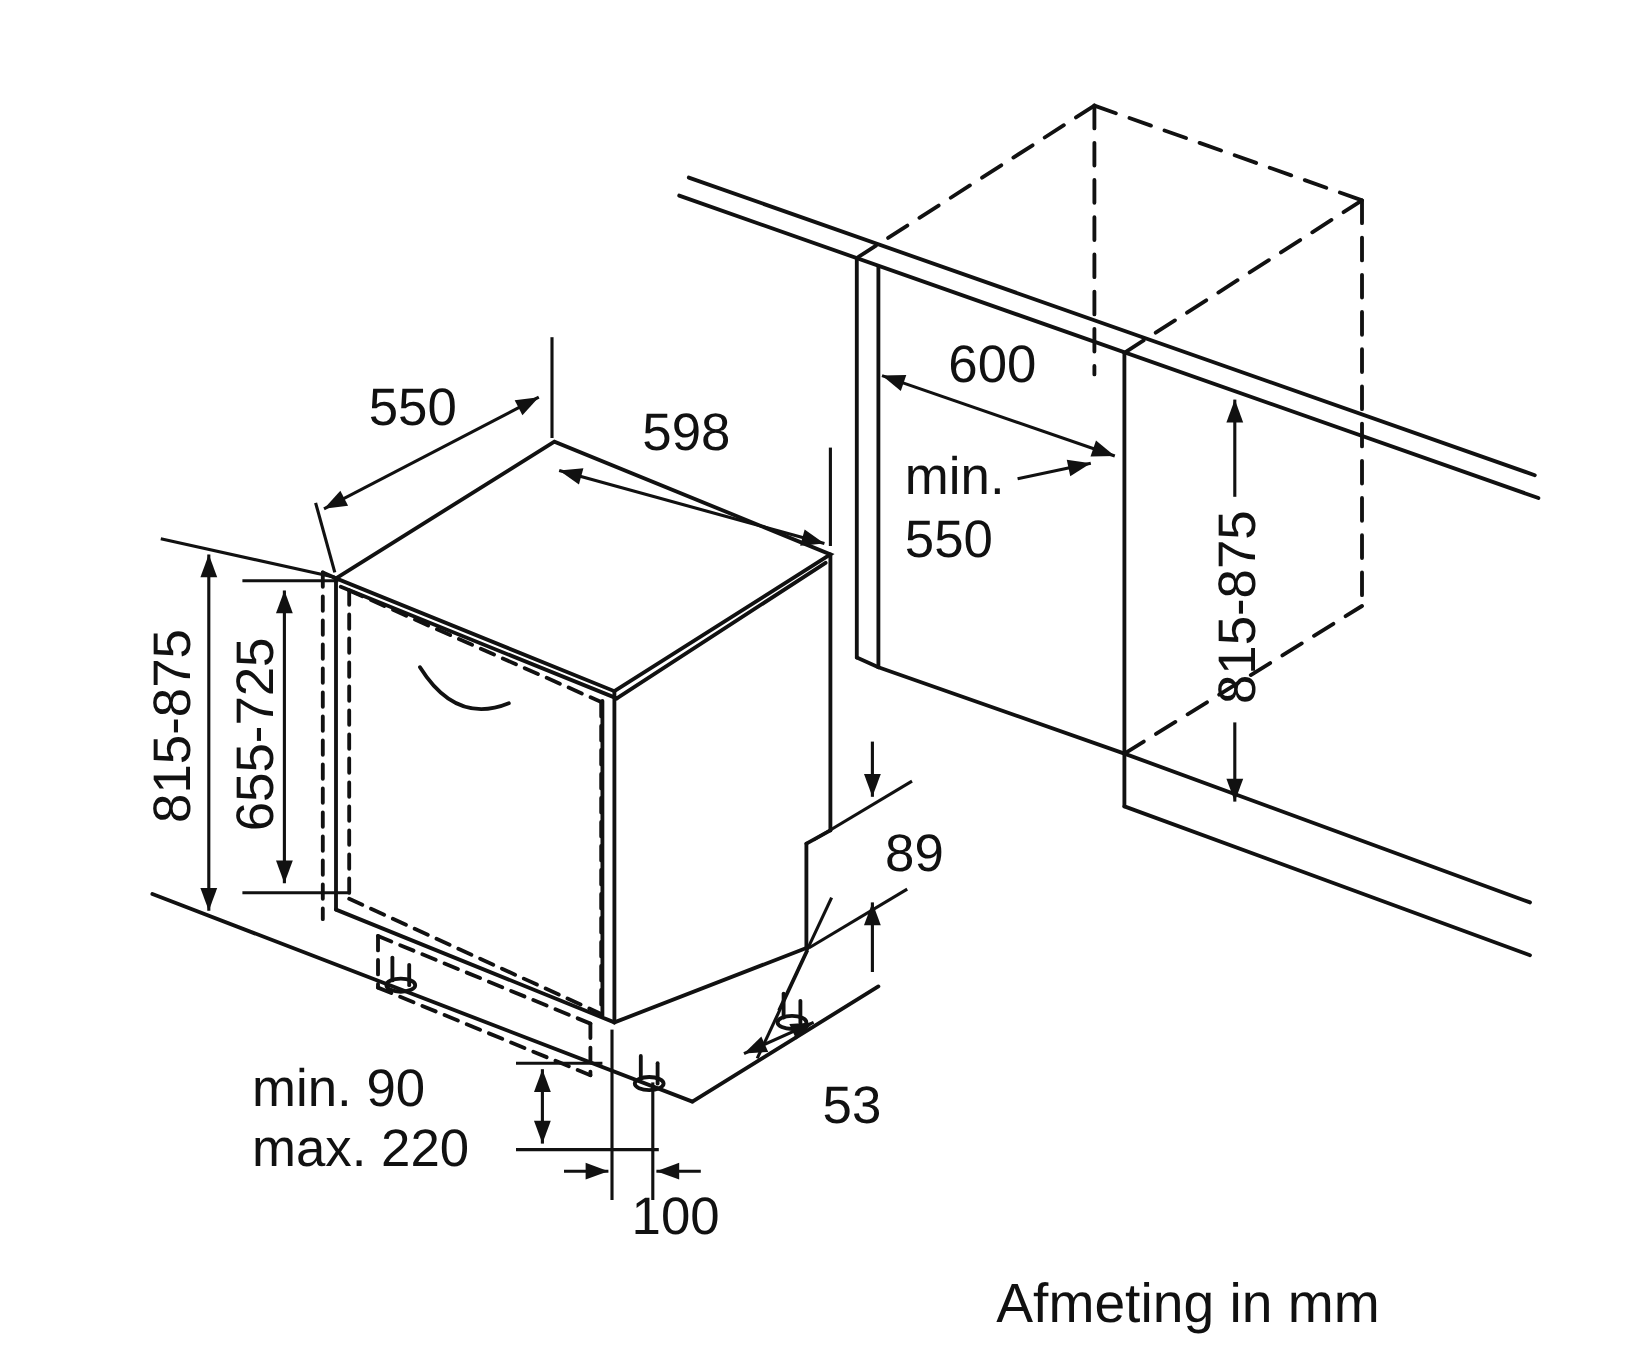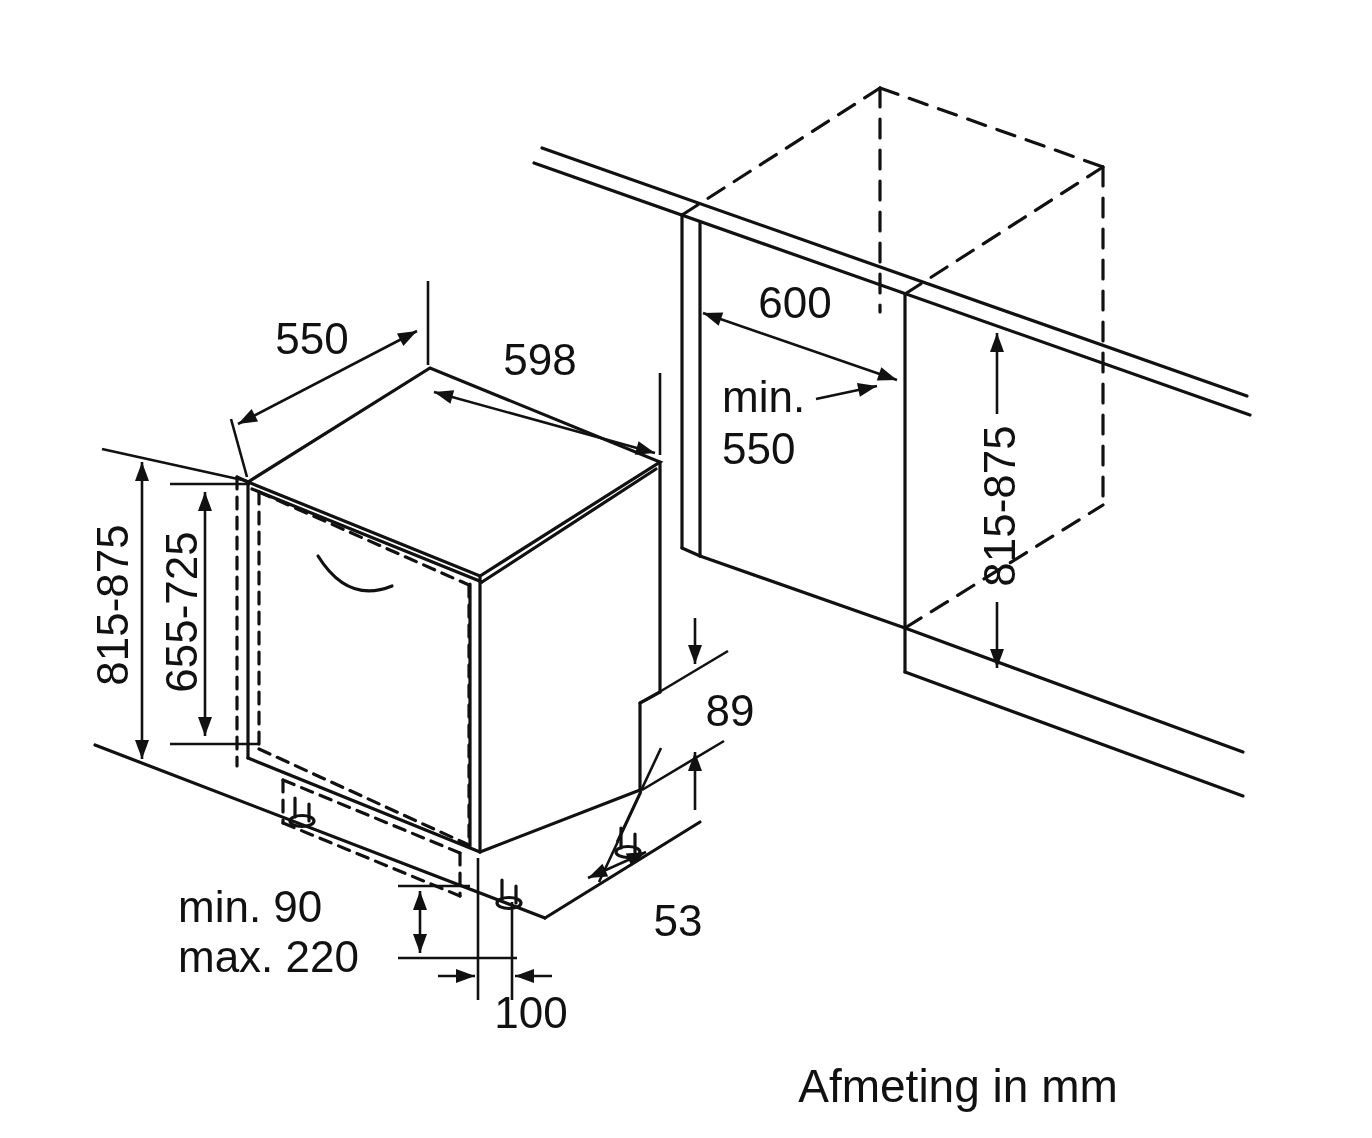--- a/index.html
+++ b/index.html
@@ -7,20 +7,21 @@
     padding: 0;
     background: #ffffff;
     font-family: "Liberation Sans", sans-serif;
   }
   .stage {
     position: relative;
     width: 1288px;
     height: 1138px;
     background: #ffffff;
     overflow: hidden;
+    margin-left: 32px;
   }
   svg { display: block; }
   .ln  { stroke: #111111; stroke-width: 3.2; fill: none; stroke-linecap: round; }
   .ln-thin { stroke: #111111; stroke-width: 2.6; fill: none; stroke-linecap: butt; }
   .dash-long  { stroke-dasharray: 19 12; }
   .dash-med   { stroke-dasharray: 12 8; }
   text {
     font-family: "Liberation Sans", sans-serif;
     font-size: 44px;
     fill: #111111;

